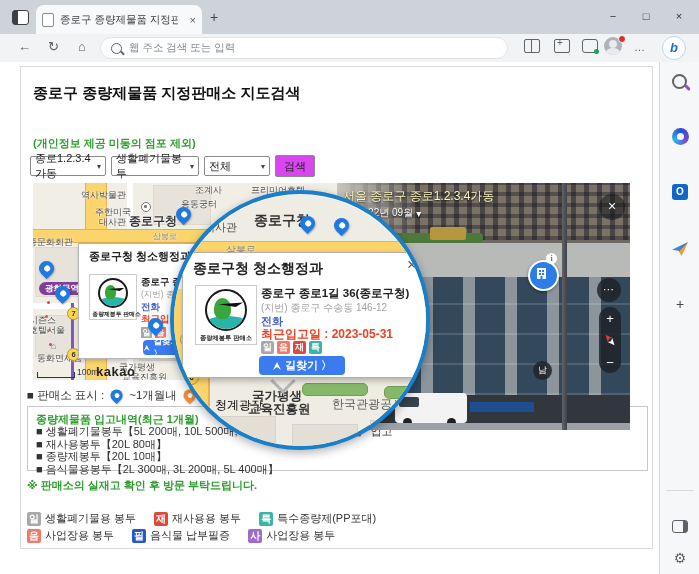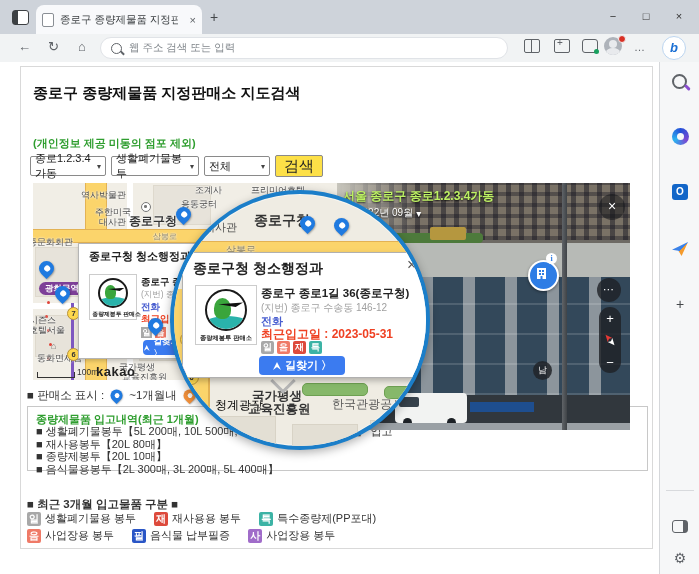--- a/index.html
+++ b/index.html
@@ -50,21 +50,21 @@
   
   .page{position:absolute;left:0;top:62px;width:659px;height:512px;background:#fff;}
   .contentbox{position:absolute;left:20px;top:4px;width:631px;height:481px;border:1px solid #d9d9d9;background:#fff;}
   .pg-title{position:absolute;left:33px;top:22px;font-size:15px;font-weight:bold;color:#111;}
   .green{color:#2f9e2f;font-weight:bold;font-size:11px;}
   .n1{position:absolute;left:33px;top:61px;}
   .n2{position:absolute;left:33px;top:74px;}
   .filters{position:absolute;left:30px;top:93px;display:flex;gap:5px;align-items:center;}
   .sel{height:20px;border:1px solid #8a8a8a;border-radius:2px;background:#fff;display:flex;align-items:center;font-size:11px;color:#222;padding:0 4px;box-sizing:border-box;}
   .sel .car{margin-left:auto;font-size:8px;color:#444;padding-left:5px;}
-  .btn-search{height:20px;border:1px solid #8a8a8a;border-radius:2px;background:#fde047;font-size:15px;color:#222;padding:0 8px;display:flex;align-items:center;}
+  .btn-search{height:20px;border:1px solid #8a8a8a;border-radius:2px;background:#d946ef;font-size:11px;color:#222;padding:0 8px;display:flex;align-items:center;}
   
   .mapwrap{position:absolute;left:33px;top:121px;width:597px;height:247px;z-index:10;}
   .mapbase{position:absolute;left:0;top:0;width:304px;height:197px;background:#f1eee6;overflow:hidden;}
   .road-vy{position:absolute;left:52px;top:0;width:20px;height:197px;background:#fbd46b;border-left:1px solid #e3b254;border-right:1px solid #e3b254;}
   .road-hy{position:absolute;left:0;top:46px;width:208px;height:12px;background:#fbd46b;border-top:1px solid #e3b254;border-bottom:1px solid #e3b254;}
   .road-w1{position:absolute;left:94px;top:0;width:6px;height:197px;background:#fff;}
   .road-w2{position:absolute;left:0;top:120px;width:304px;height:6px;background:#fff;}
   .blk{position:absolute;background:#e7e3da;border:1px solid #ded9cd;}
   .subway{position:absolute;left:38px;top:120px;width:3px;height:77px;background:#7d57c0;}
   .rdot{position:absolute;width:3px;height:3px;border-radius:50%;background:#e0443a;}
@@ -106,21 +106,21 @@
   .rv-mid{position:absolute;left:0;top:60px;width:293px;height:34px;background:#b7bab6;border-bottom:2px solid #6b6f6b;}
   .rv-main{position:absolute;left:0;top:94px;width:293px;height:118px;background:repeating-linear-gradient(90deg,#8c959c 0 12px,#33485a 12px 42px);}
   .rv-main::after{content:"";position:absolute;inset:0;background:repeating-linear-gradient(0deg,rgba(255,255,255,.14) 0 2px,transparent 2px 30px);}
   .rv-bottom{position:absolute;left:0;top:212px;width:293px;height:35px;background:#31373d;}
   .rv-walk{position:absolute;left:0;top:240px;width:293px;height:7px;background:#9aa0a5;}
   .rv-pole{position:absolute;left:225px;top:0;width:5px;height:247px;background:linear-gradient(90deg,#606468,#3f4347);}
   .rv-truck{position:absolute;left:58px;top:210px;width:72px;height:30px;background:#f2f3f2;border-radius:4px;}
   .rv-truck::before{content:"";position:absolute;left:4px;top:4px;width:20px;height:10px;background:#37424c;border-radius:2px;}
   .rv-truck::after{content:"";position:absolute;left:8px;bottom:-4px;width:9px;height:9px;border-radius:50%;background:#1d2126;box-shadow:44px 0 0 #1d2126;}
   .rv-bluesign{position:absolute;left:133px;top:219px;width:64px;height:10px;background:#1e4e8f;}
-  .rv-loc{position:absolute;left:6px;top:5px;font-size:12px;font-weight:bold;color:#bef264;text-shadow:0 1px 2px rgba(0,0,0,.9);white-space:nowrap;}
+  .rv-loc{position:absolute;left:6px;top:5px;font-size:12px;font-weight:normal;color:#fef9c3;text-shadow:0 1px 2px rgba(0,0,0,.9);white-space:nowrap;}
   .rv-date{position:absolute;left:6px;top:23px;font-size:10px;color:#fff;text-shadow:0 1px 2px rgba(0,0,0,.9);display:flex;align-items:center;gap:3px;}
   .clock{width:9px;height:9px;border:1.3px solid #fff;border-radius:50%;position:relative;}
   .clock::after{content:"";position:absolute;left:3px;top:1.5px;width:1.2px;height:3px;background:#fff;}
   .rv-close{position:absolute;left:262px;top:11px;width:26px;height:26px;border-radius:50%;background:rgba(20,22,26,.55);color:#fff;font-size:14px;text-align:center;line-height:25px;}
   .rv-marker{position:absolute;left:191px;top:77px;width:27px;height:27px;border-radius:50%;background:#2e7de5;border:2px solid #fff;box-shadow:0 1px 3px rgba(0,0,0,.4);}
   .rv-marker svg{position:absolute;left:5px;top:5px;}
   .rv-info{position:absolute;left:209px;top:70px;width:11px;height:11px;border-radius:50%;background:#fff;color:#2e7de5;font-size:8px;font-weight:bold;text-align:center;line-height:11px;font-family:"Liberation Serif",serif;}
   .rv-south{position:absolute;left:196px;top:178px;width:19px;height:19px;border-radius:50%;background:rgba(33,36,41,.85);color:#fff;font-size:9px;text-align:center;line-height:19px;}
   .rv-more{position:absolute;left:260px;top:95px;width:24px;height:24px;border-radius:50%;background:rgba(30,33,38,.8);color:#fff;font-size:11px;text-align:center;line-height:22px;letter-spacing:1px;}
   .rv-pill{position:absolute;left:262px;top:124px;width:22px;height:66px;border-radius:12px;background:rgba(30,33,38,.82);color:#fff;}
@@ -407,21 +407,21 @@
   </div>
 
   <div class="stockbox">
     <div class="st green">종량제물품 입고내역(최근 1개월)</div>
     <div class="stitem">■ 생활폐기물봉투【5L 200매, 10L 500매, 20L 1,020매, 50L 100매】 입고</div>
     <div class="stitem">■ 재사용봉투【20L 80매】</div>
     <div class="stitem">■ 종량제봉투【20L 10매】</div>
     <div class="stitem">■ 음식물용봉투【2L 300매, 3L 200매, 5L 400매】</div>
   </div>
 
-  <div class="lg-title">■ 최근 3개월 입고물품 구분 ■</div>
+  <div class="visit green">※ 판매소의 실재고 확인 후 방문 부탁드립니다.</div>
 
   <div class="lg-row" style="top:449px">
     <span class="badge" style="background-color: rgb(168, 168, 168);">일</span>
     <span class="lab">생활폐기물용 봉투</span>
     <span class="badge" style="background-color: rgb(221, 74, 60);">재</span>
     <span class="lab">재사용용 봉투</span>
     <span class="badge" style="background-color: rgb(60, 179, 165);">특</span>
     <span class="lab">특수종량제(PP포대)</span>
   </div>
   <div class="lg-row" style="top:466px">

